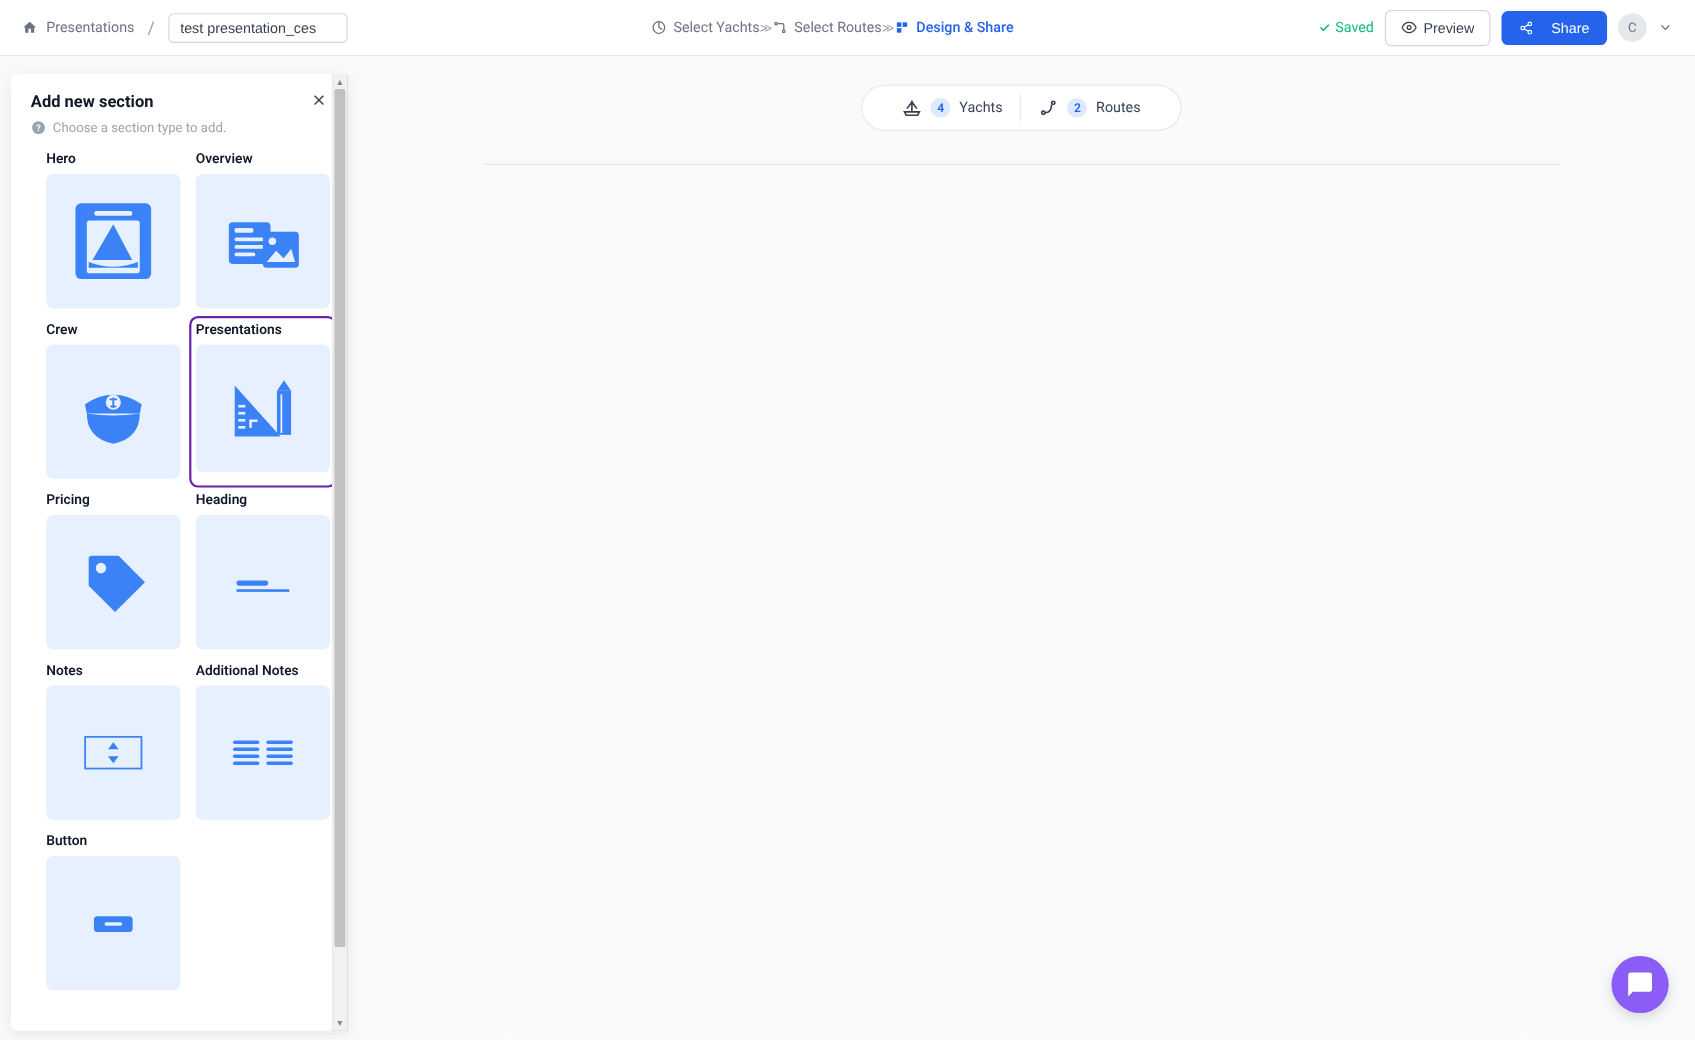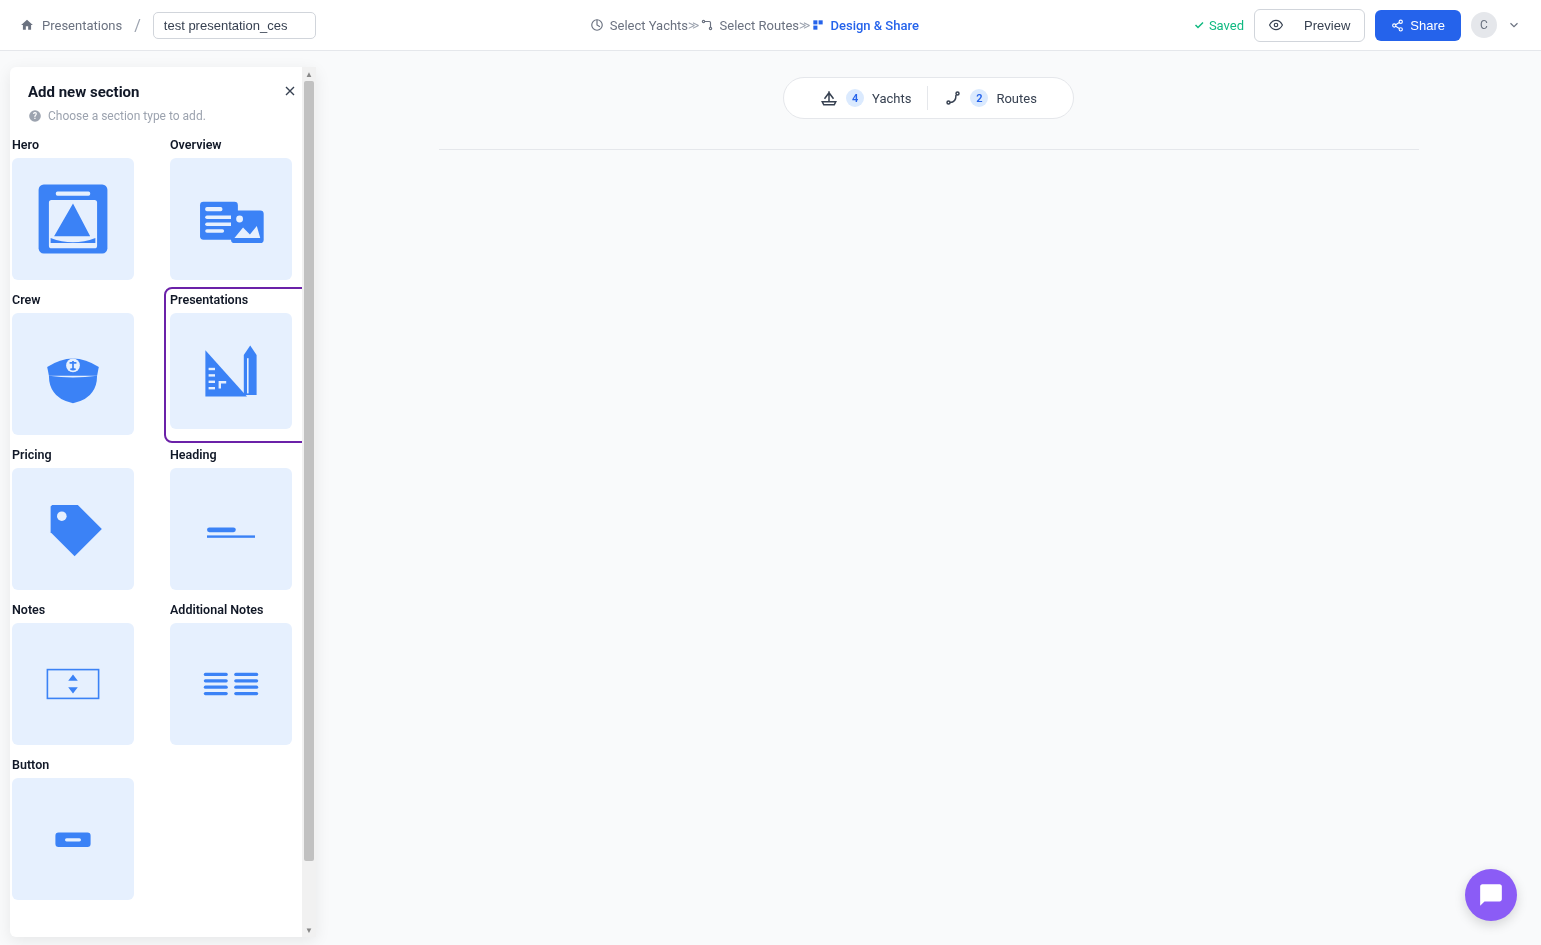--- a/index.html
+++ b/index.html
@@ -65,34 +65,34 @@
     .saved-label svg { width: 12px; height: 12px;}
     .preview-btn {
       background: #fff;
       border: 1px solid #d1d5db;
       border-radius: 6px;
       padding: 8px 14px;
       font-size: 13px;
       color: #374151;
       display: flex;
       align-items: center;
-      gap: 21px;
+      gap: 6px;
       cursor: pointer;
     }
     .preview-btn svg { width: 14px; height: 14px;}
     .share-btn {
       background: #2563eb;
       border: none;
       border-radius: 6px;
       padding: 8px 16px;
       font-size: 13px;
       color: #fff;
       display: flex;
       align-items: center;
-      gap: 6px;
+      gap: 16px;
       cursor: pointer;
     }
     .share-btn svg { width: 13px; height: 13px;}
     .avatar {
       width: 26px;
       height: 26px;
       border-radius: 50%;
       background: #e5e7eb;
       display: flex;
       align-items: center;
@@ -131,21 +131,21 @@
       font-size: 12px;
       color: #9ca3af;
       display: flex;
       align-items: center;
       gap: 6px;
     }
     .panel-subtitle svg { width: 14px; height: 14px; color:#9ca3af; flex-shrink: 0;}
     .sections-grid {
       flex: 1;
       overflow-y: auto;
-      padding: 0 2px 18px;
+      padding: 0 32px 18px;
       display: grid;
       grid-template-columns: 1fr 1fr;
       gap: 12px 14px;
       align-content: start;
     }
     .section-card { cursor: pointer; }
     .section-label {
       font-size: 12.5px;
       font-weight: 600;
       color: #111827;

